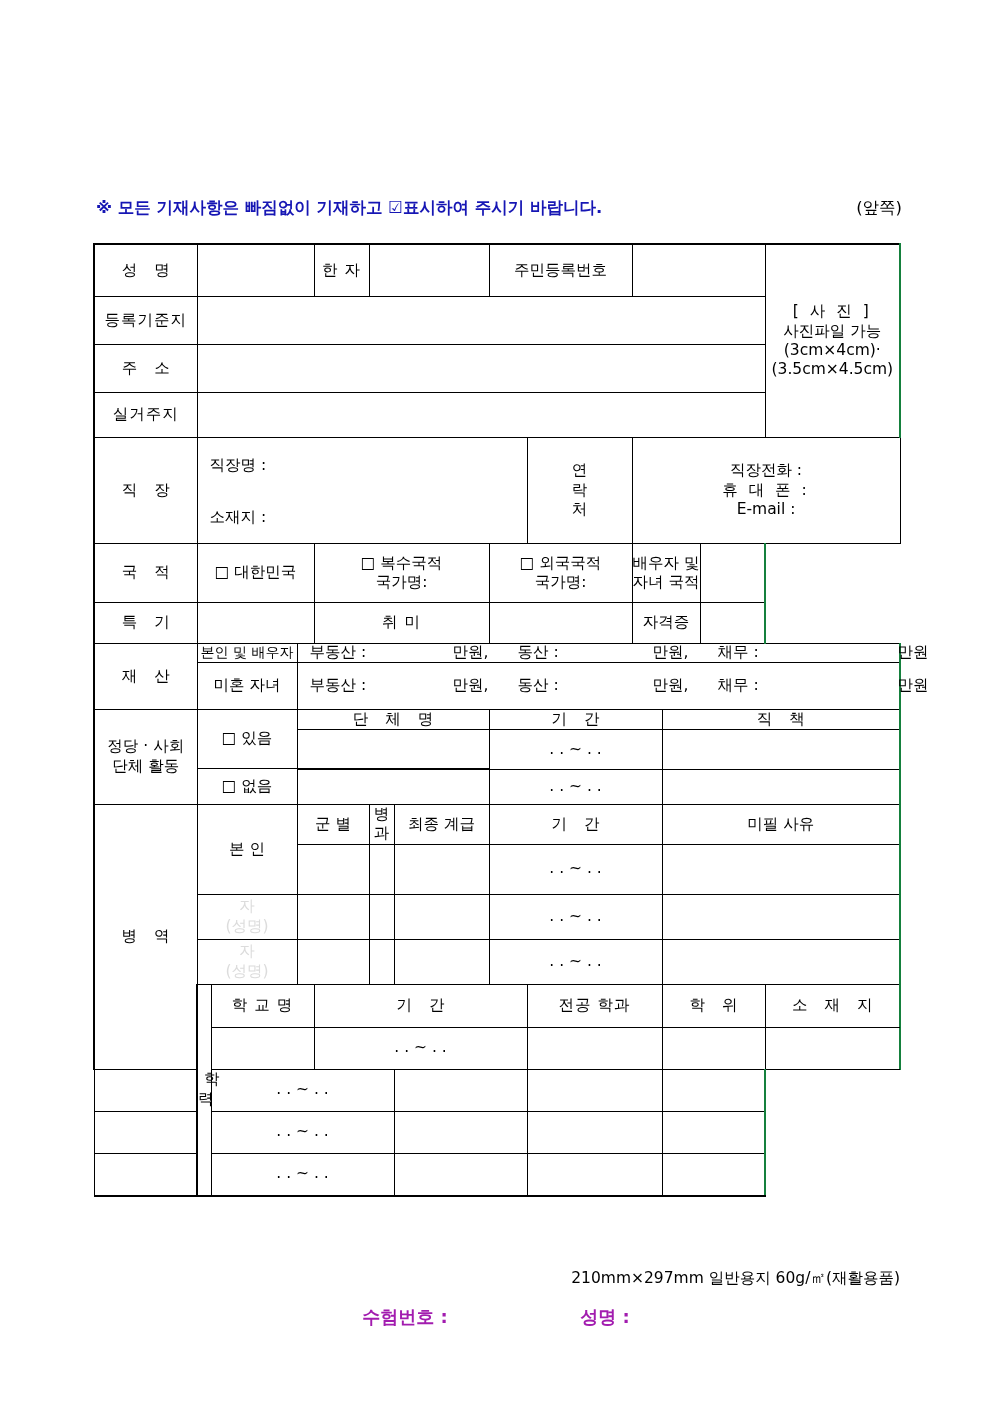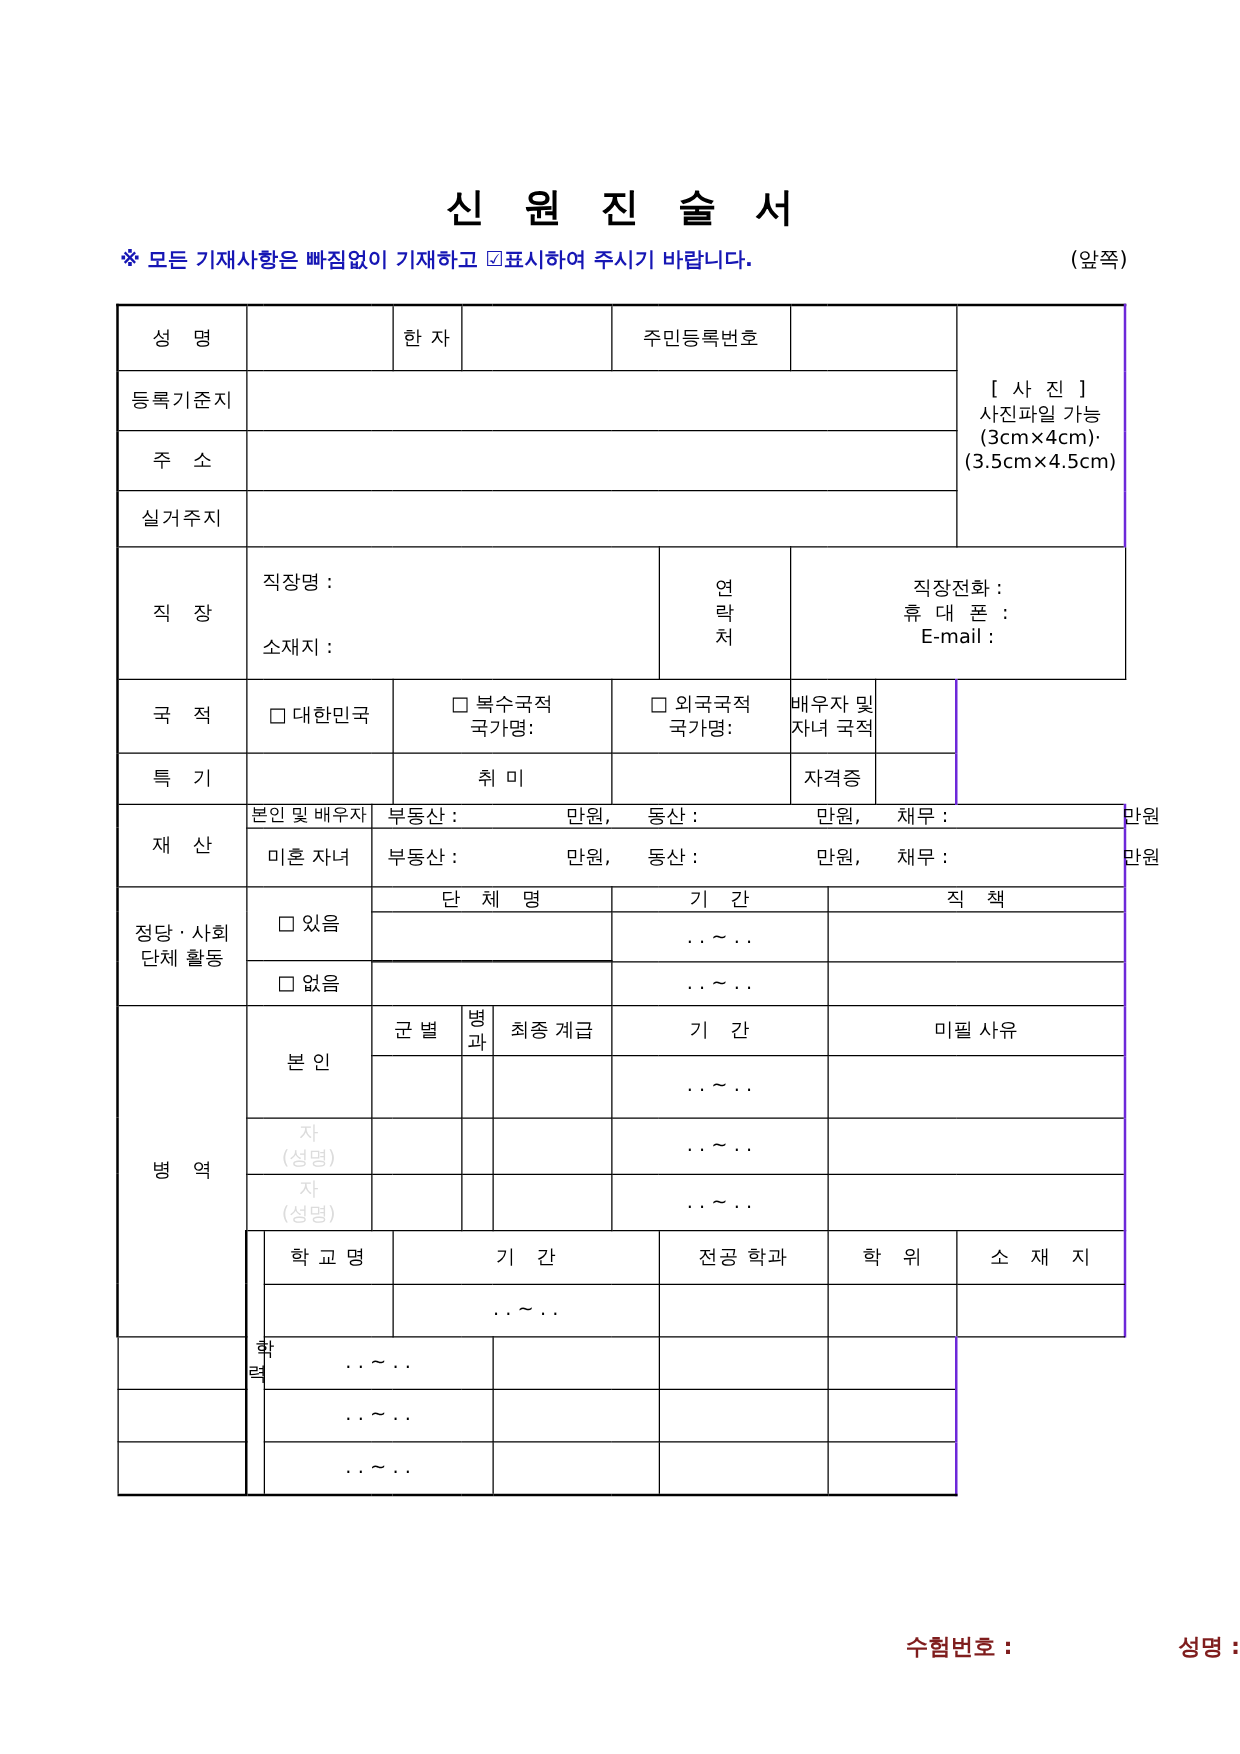--- a/index.html
+++ b/index.html
@@ -79,21 +79,21 @@
   }
   table.form td {
     border: 1px solid #000000;
     font-size: 15.5px;
     padding: 0;
     vertical-align: middle;
     text-align: center;
     line-height: 1.25;
   }
   table.form td.outer-l { border-left: 2px solid #000; }
-  table.form td.outer-r { border-right: 2px solid #6d28d9; }
+  table.form td.outer-r { border-right: 2px solid #15803d; }
   table.form td.outer-t { border-top: 2px solid #000; }
   table.form td.outer-b { border-bottom: 2px solid #000; }
 
   .lbl {
     letter-spacing: 6px;
     text-indent: 6px;
   }
   .lbl-tight {
     letter-spacing: 1px;
   }
@@ -167,35 +167,34 @@
     right: 92px;
     top: 1268px;
     font-size: 15.5px;
     white-space: nowrap;
   }
   .bottom-line {
     position: absolute;
     left: 0;
     top: 1305px;
     width: 992px;
-    text-align: right;
-    color: #7f1d1d;
+    text-align: center;
+    color: #a21caf;
     font-weight: bold;
     font-size: 18px;
     white-space: nowrap;
   }
   .bottom-line .gap { display: inline-block; width: 120px; }
 </style>
 </head>
 <body>
 
 <div class="page">
 
 
-  <div class="doc-title">신 원 진 술 서</div>
 
   <div class="notice">※ 모든 기재사항은 빠짐없이 기재하고 ☑표시하여 주시기 바랍니다.</div>
   <div class="side-label">(앞쪽)</div>
 
   <table class="form">
     <colgroup>
       <col style="width:103px">
       <col style="width:14px">
       <col style="width:86px">
       <col style="width:17px">
@@ -431,20 +430,21 @@
       <td class="outer-b date-range" colspan="4">
         <span>. .  ~  . .</span>
       </td>
       <td class="outer-b" colspan="2"></td>
       <td class="outer-b" colspan="2"></td>
       <td class="outer-b outer-r" colspan="2"></td>
     </tr>
   </tbody>
     </table>
 
+  <div class="paper-note">210mm×297mm 일반용지 60g/㎡(재활용품)</div>
 
   <div class="bottom-line">
     <span>수험번호 :</span>
     <span class="gap"></span>
     <span>성명 :</span>
   </div>
 
 </div>
 
 </body></html>

